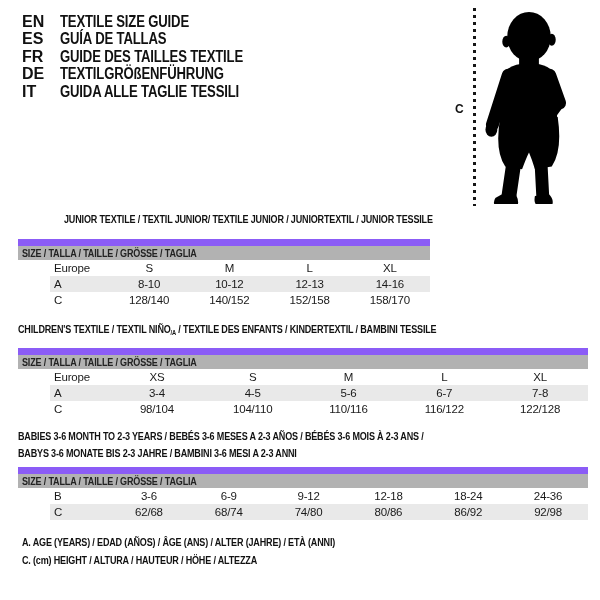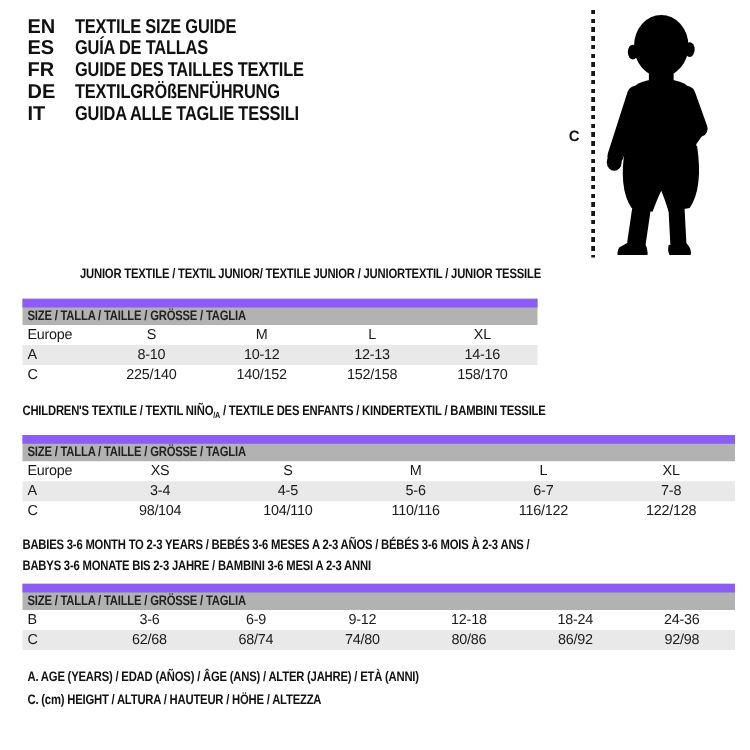--- a/index.html
+++ b/index.html
@@ -35,21 +35,21 @@
   .sub{font-size:7px;vertical-align:-2px;}
   
   .sizetable{position:absolute;left:18px;}
   .t-narrow{width:412px;}
   .t-wide{width:570px;}
   .size-band{
     height:14px;border-top:7px solid #8b5cf6;background:#b2b2b2;
     display:flex;align-items:center;padding-left:4px;box-sizing:content-box;
     font-size:11px;font-weight:700;color:#222222;
   }
-  .trow{display:flex;height:16px;align-items:center;font-size:11.5px;font-weight:400;color:#1a1a1a;letter-spacing:-0.2px;}
+  .trow{display:flex;height:16px;align-items:center;font-size:11.5px;font-weight:400;color:#1a1a1a;letter-spacing:-0.2px;margin-left:32px;}
   .trow.stripe{background:#e9e9e9;}
   .t-lbl{flex:0 0 55px;padding-left:4px;text-align:left;}
   .t-cell{flex:1;text-align:center;}
   
   .legend{position:absolute;top:536px;left:22px;}
   .legend-line{height:17.5px;font-size:11px;font-weight:700;}
 </style>
 </head>
 <body>
 
@@ -114,21 +114,21 @@
     </div>
     <div class="trow stripe">
       <span class="t-lbl">A</span>
       <span class="t-cell">8-10</span>
       <span class="t-cell">10-12</span>
       <span class="t-cell">12-13</span>
       <span class="t-cell">14-16</span>
     </div>
     <div class="trow">
       <span class="t-lbl">C</span>
-      <span class="t-cell">225/140</span>
+      <span class="t-cell">128/140</span>
       <span class="t-cell">140/152</span>
       <span class="t-cell">152/158</span>
       <span class="t-cell">158/170</span>
     </div>
   </div>
 
   <div class="sec-title" style="top:321px;">
     <span class="cond"><span>CHILDREN'S TEXTILE / TEXTIL NIÑO</span><span class="sub">/A</span><span> / TEXTILE DES ENFANTS / KINDERTEXTIL / BAMBINI TESSILE</span></span>
   </div>
   <div class="sizetable t-wide" style="top:348px;">

